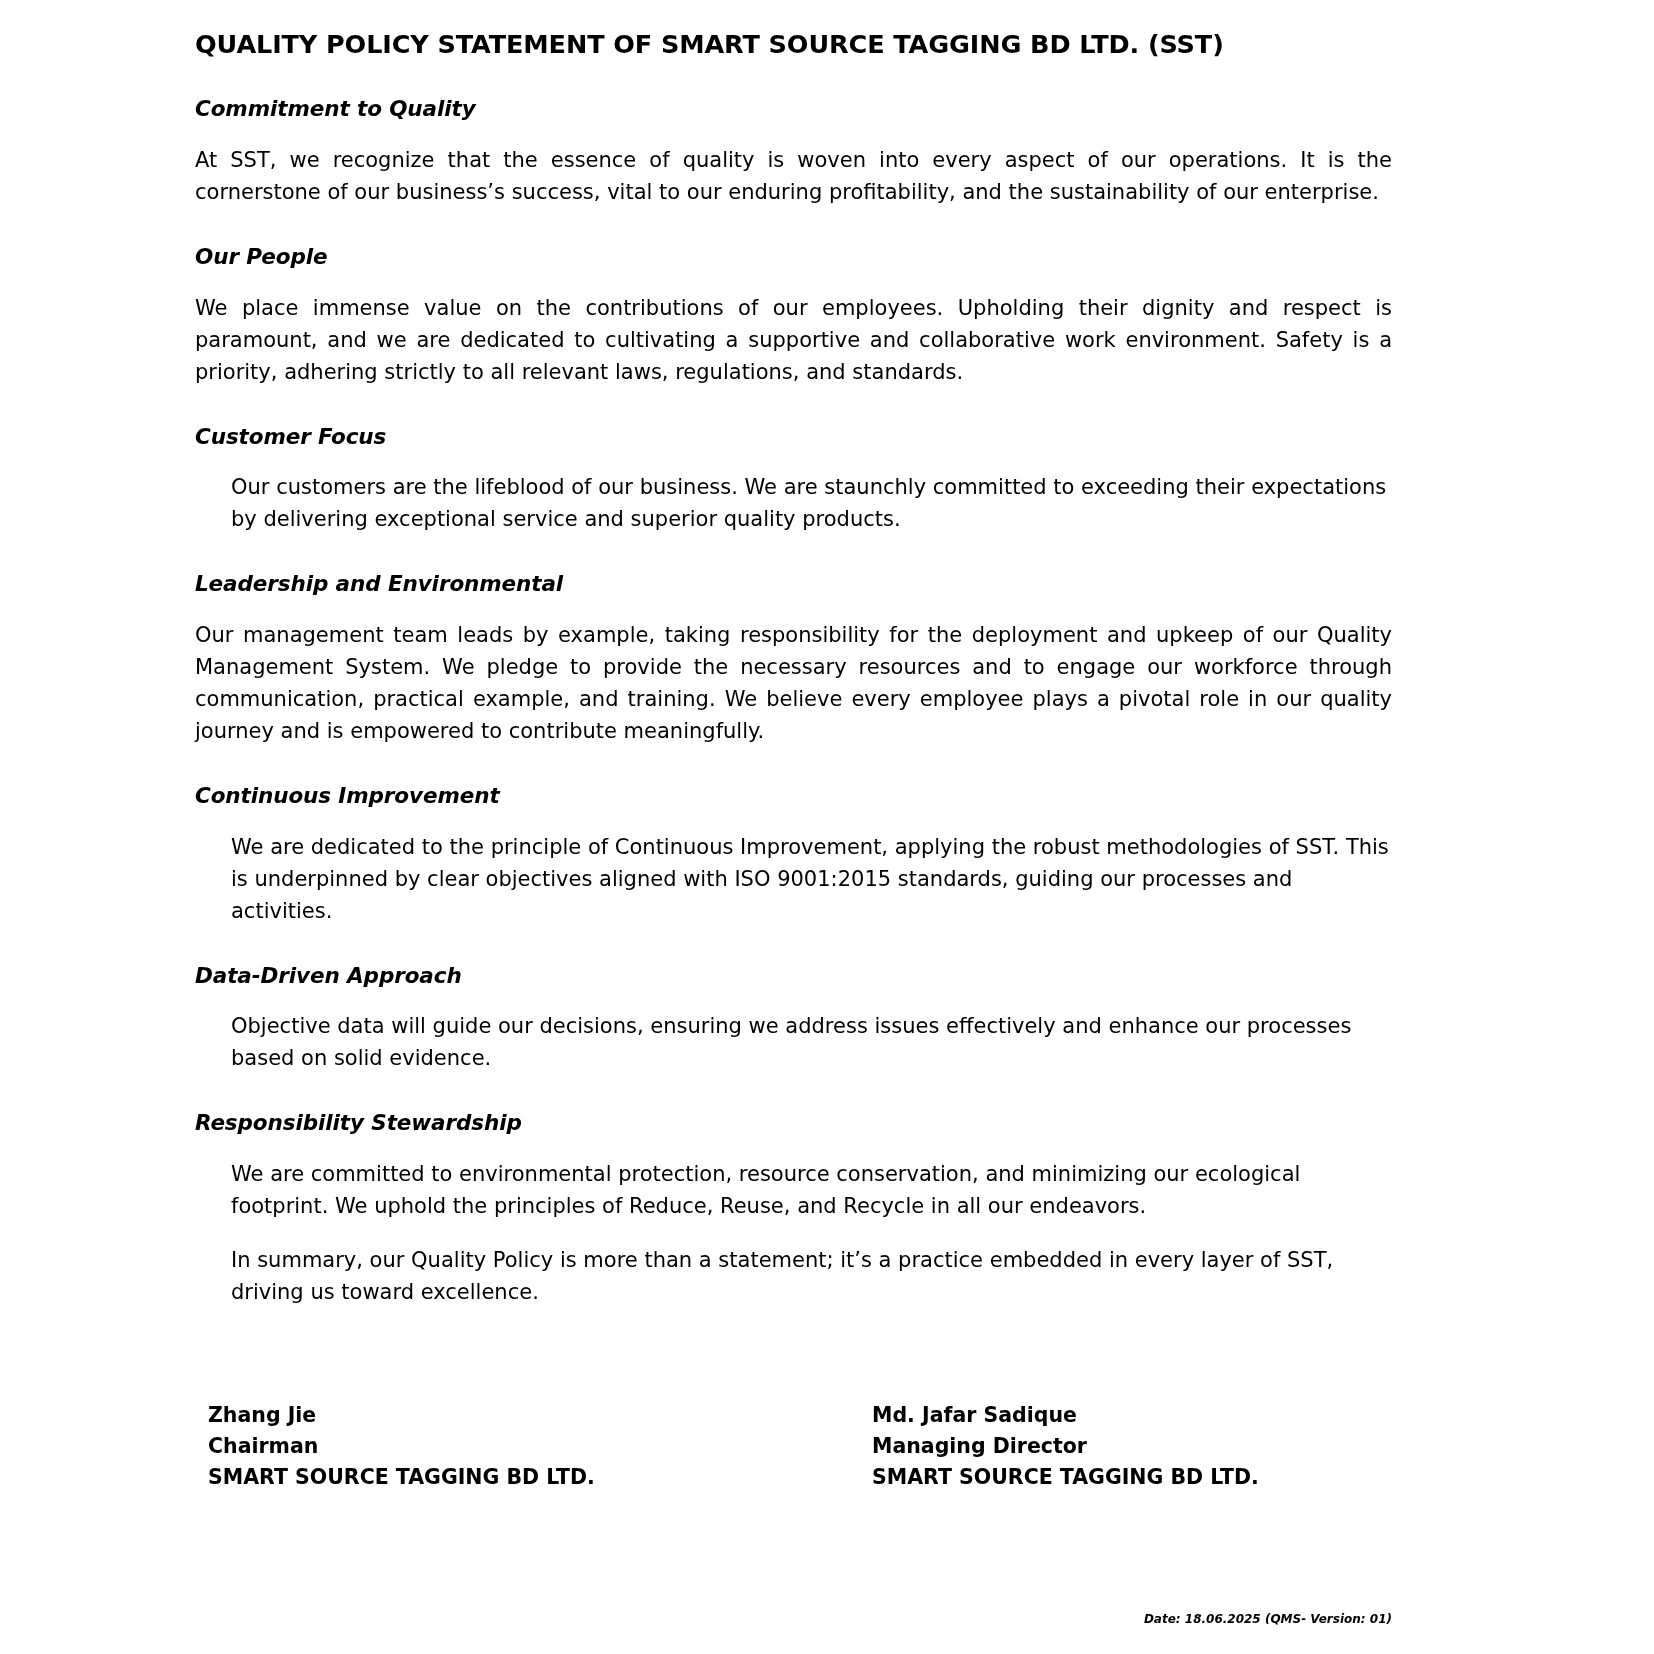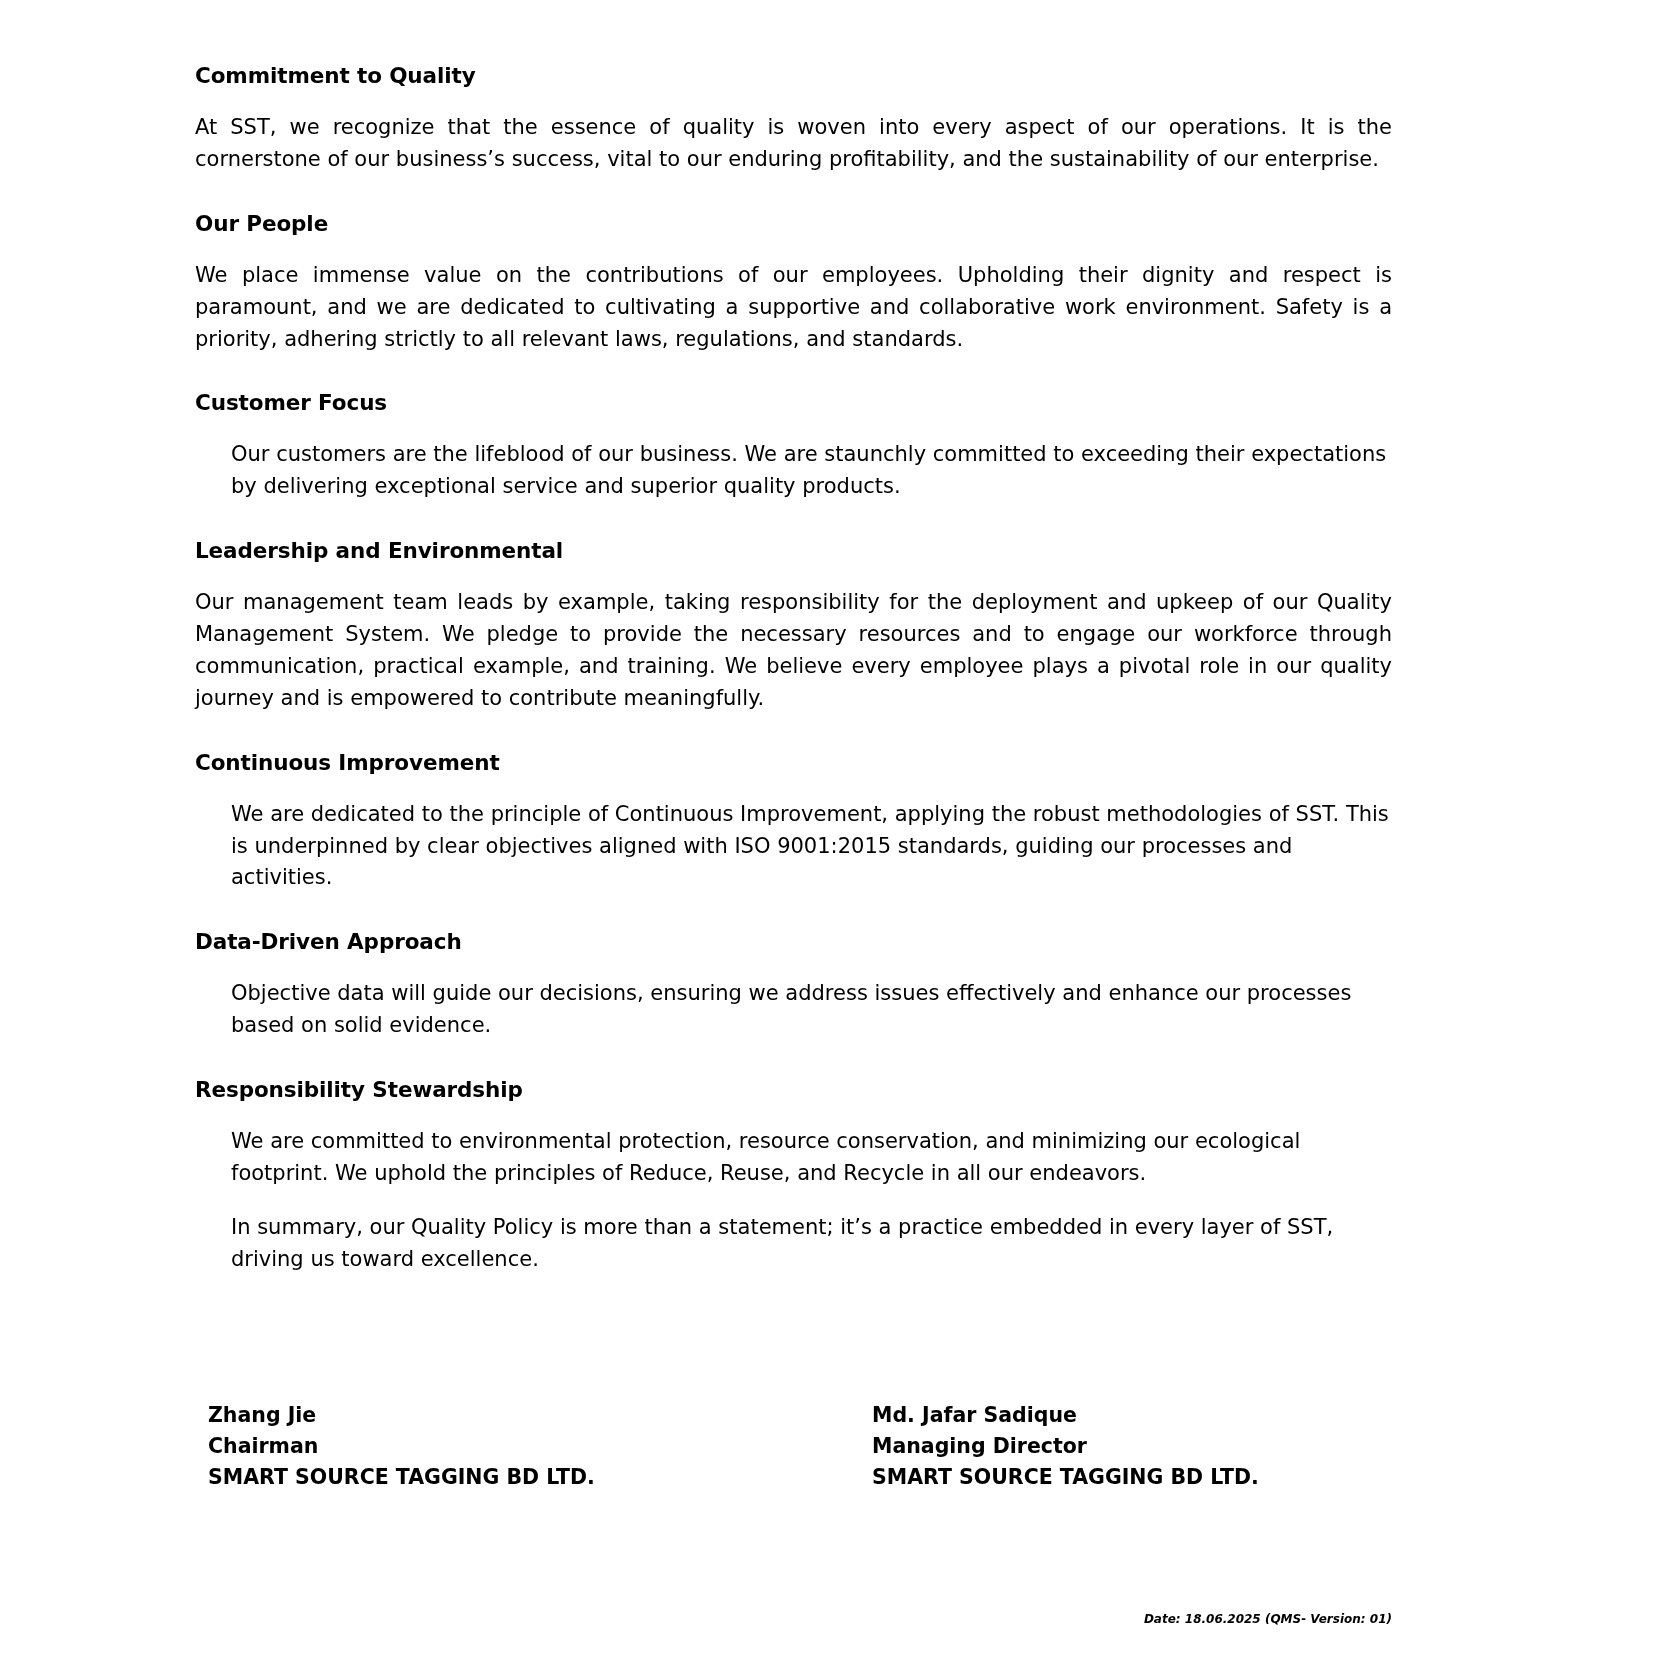--- a/index.html
+++ b/index.html
@@ -27,20 +27,21 @@
     letter-spacing: -0.1px;
     margin: 0 0 0 0;
     line-height: 1.3;
   }
   .section {
     margin-top: 0;
   }
   h2.heading {
     font-size: 21.5px;
     font-weight: bold;
+    font-style: italic;
     margin: 34px 0 0 0;
     line-height: 1.3;
     letter-spacing: -0.1px;
   }
   p.body-text {
     font-size: 21px;
     line-height: 1.52;
     margin: 22px 0 0 0;
     text-align: justify;
   }
@@ -76,20 +77,21 @@
     font-style: italic;
     font-weight: bold;
     text-align: right;
   }
 </style>
 </head>
 <body>
 
 <div class="page">
 
+  <h1 class="doc-title">QUALITY POLICY STATEMENT OF SMART SOURCE TAGGING BD LTD. (SST)</h1>
 
   <div class="section">
     <h2 class="heading">Commitment to Quality</h2>
     <p class="body-text">At SST, we recognize that the essence of quality is woven into every aspect of our operations. It is the cornerstone of our business’s success, vital to our enduring profitability, and the sustainability of our enterprise.</p>
   </div>
 
   <div class="section">
     <h2 class="heading">Our People</h2>
     <p class="body-text">We place immense value on the contributions of our employees. Upholding their dignity and respect is paramount, and we are dedicated to cultivating a supportive and collaborative work environment. Safety is a priority, adhering strictly to all relevant laws, regulations, and standards.</p>
   </div>

